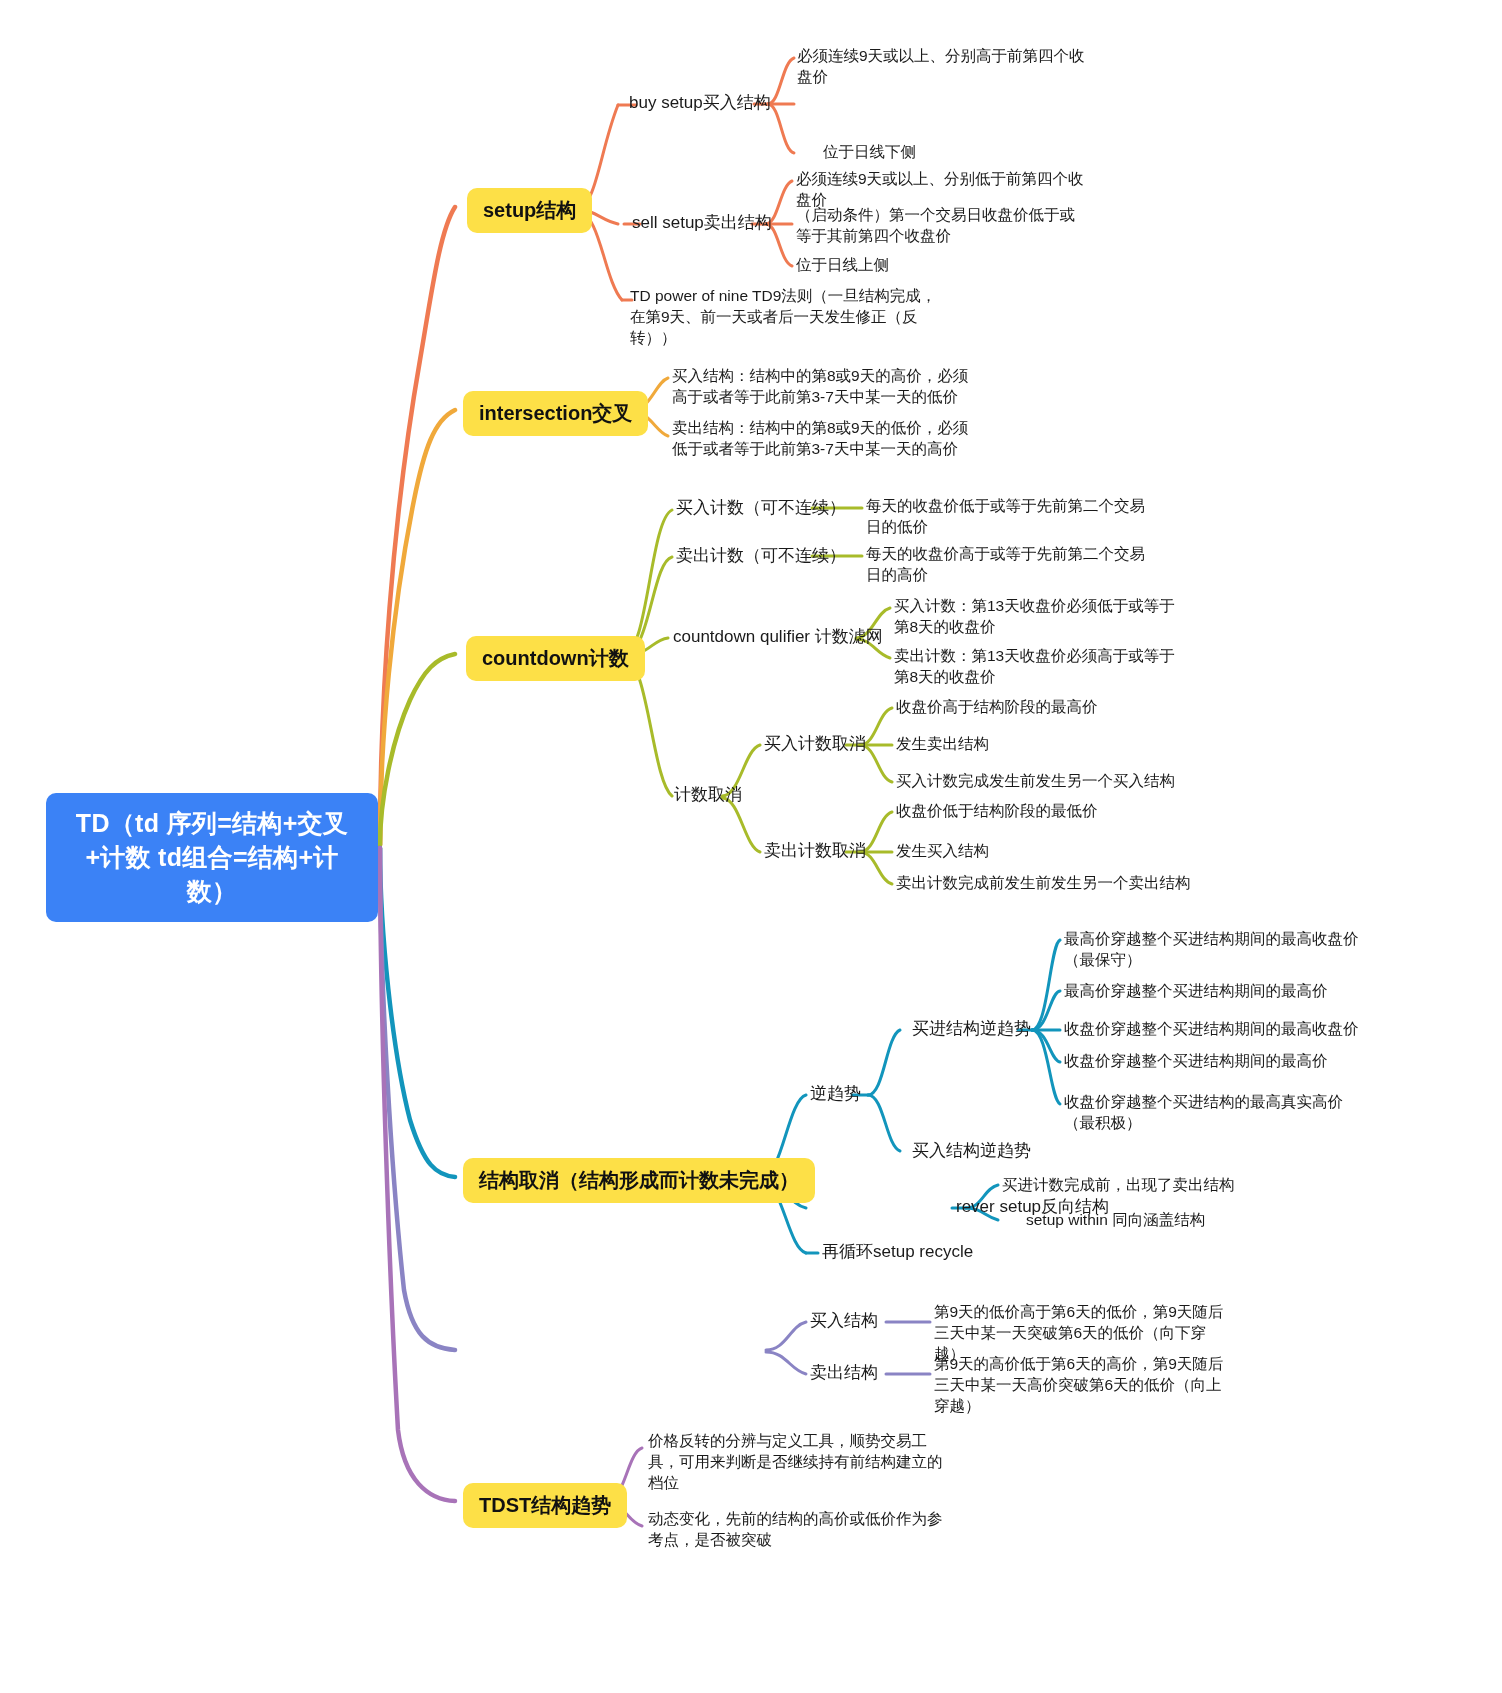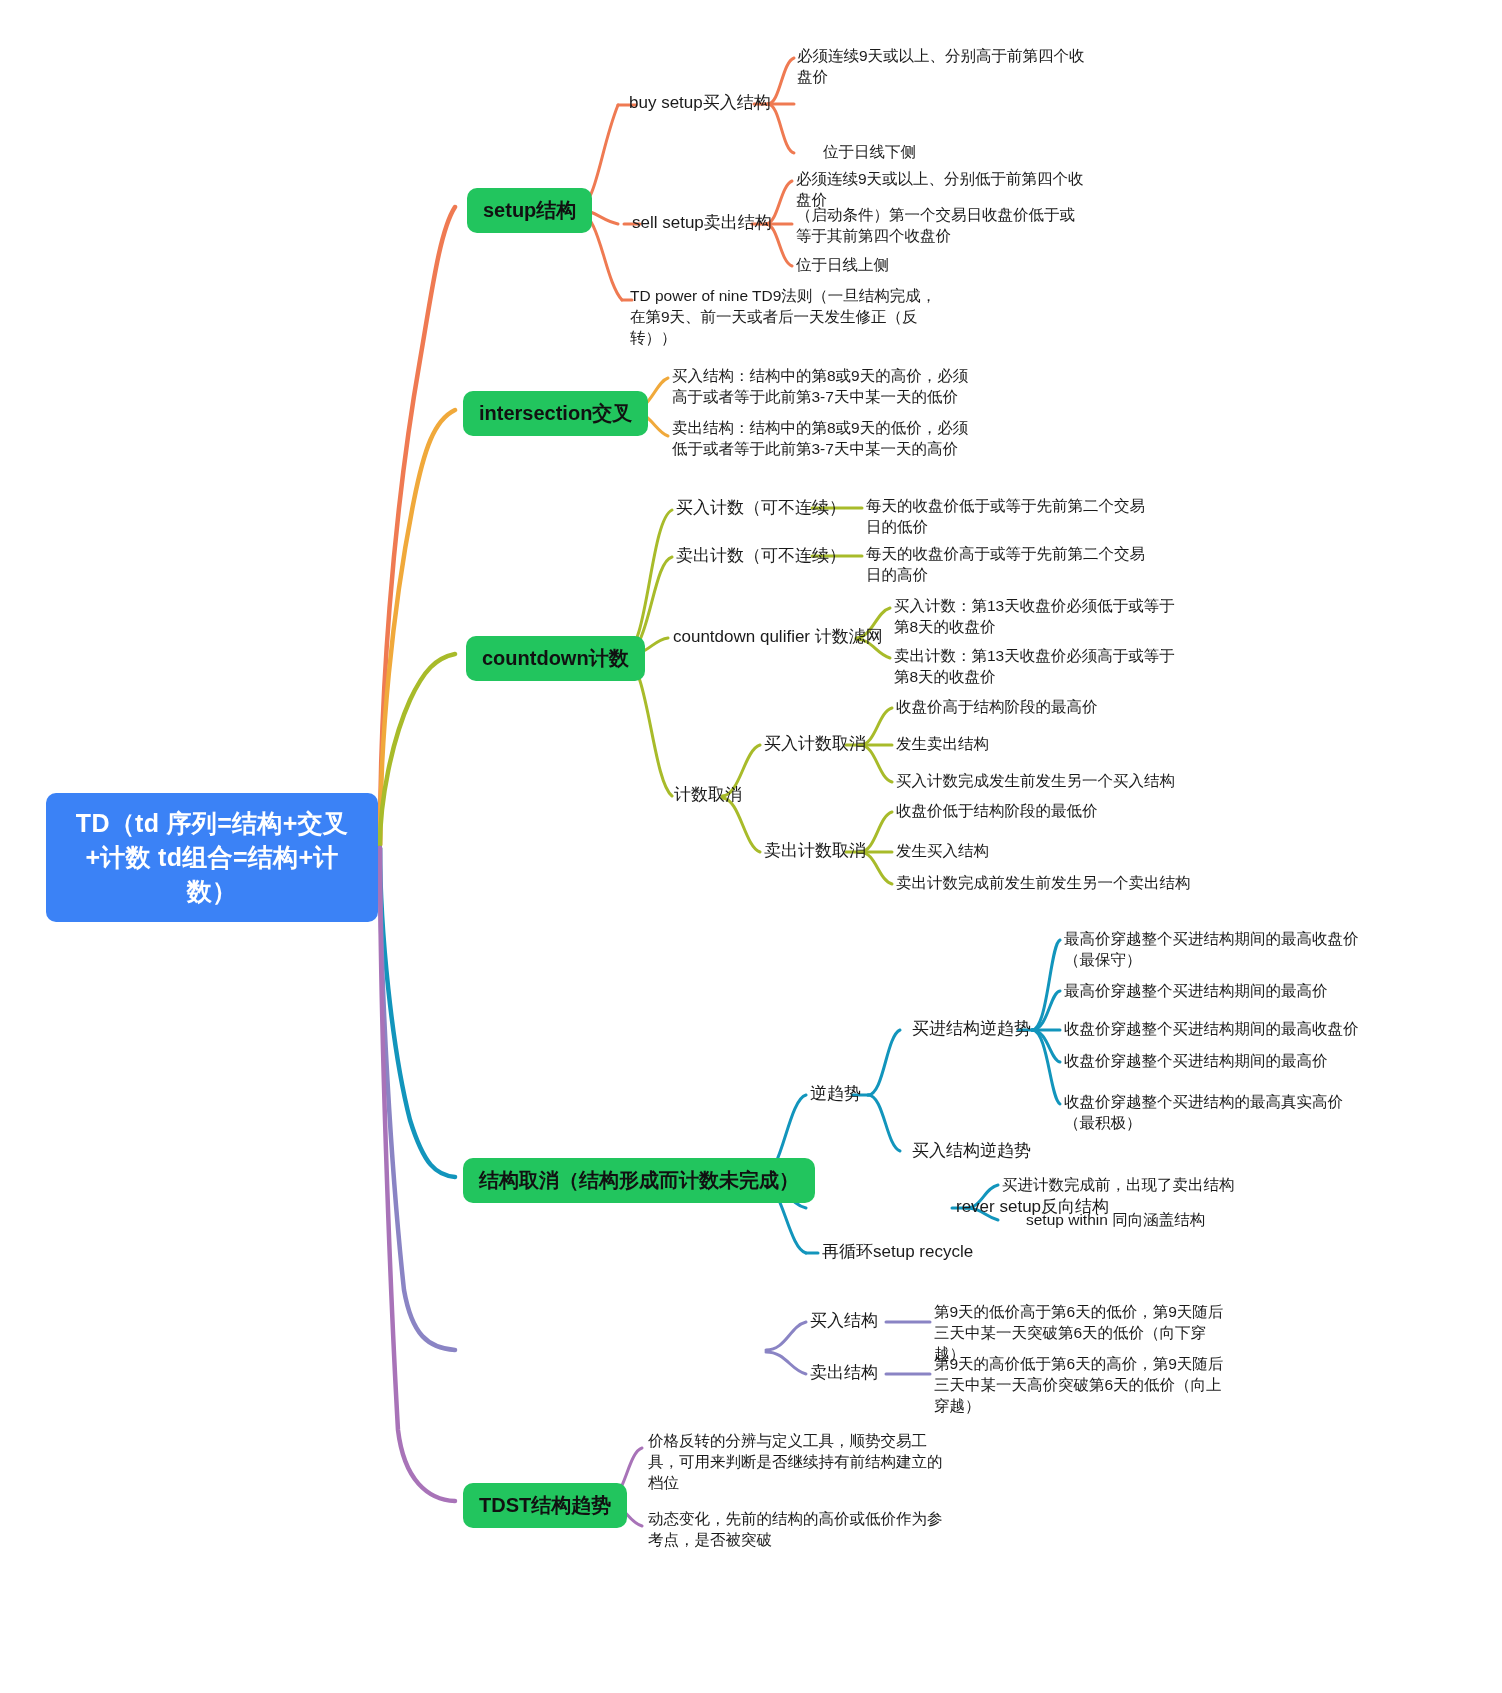--- a/index.html
+++ b/index.html
@@ -33,21 +33,21 @@
     color: #ffffff;
     border-radius: 10px;
     font-size: 25px;
     font-weight: 700;
     text-align: center;
     padding: 14px 16px;
     letter-spacing: 0.3px;
   }
   
   .lvl1 {
-    background: #22c55e;
+    background: #fde047;
     border-radius: 10px;
     font-size: 20px;
     font-weight: 700;
     text-align: center;
     padding: 9px 16px;
     color: #111111;
     white-space: nowrap;
   }
   .lvl2 {
     font-size: 17px;

